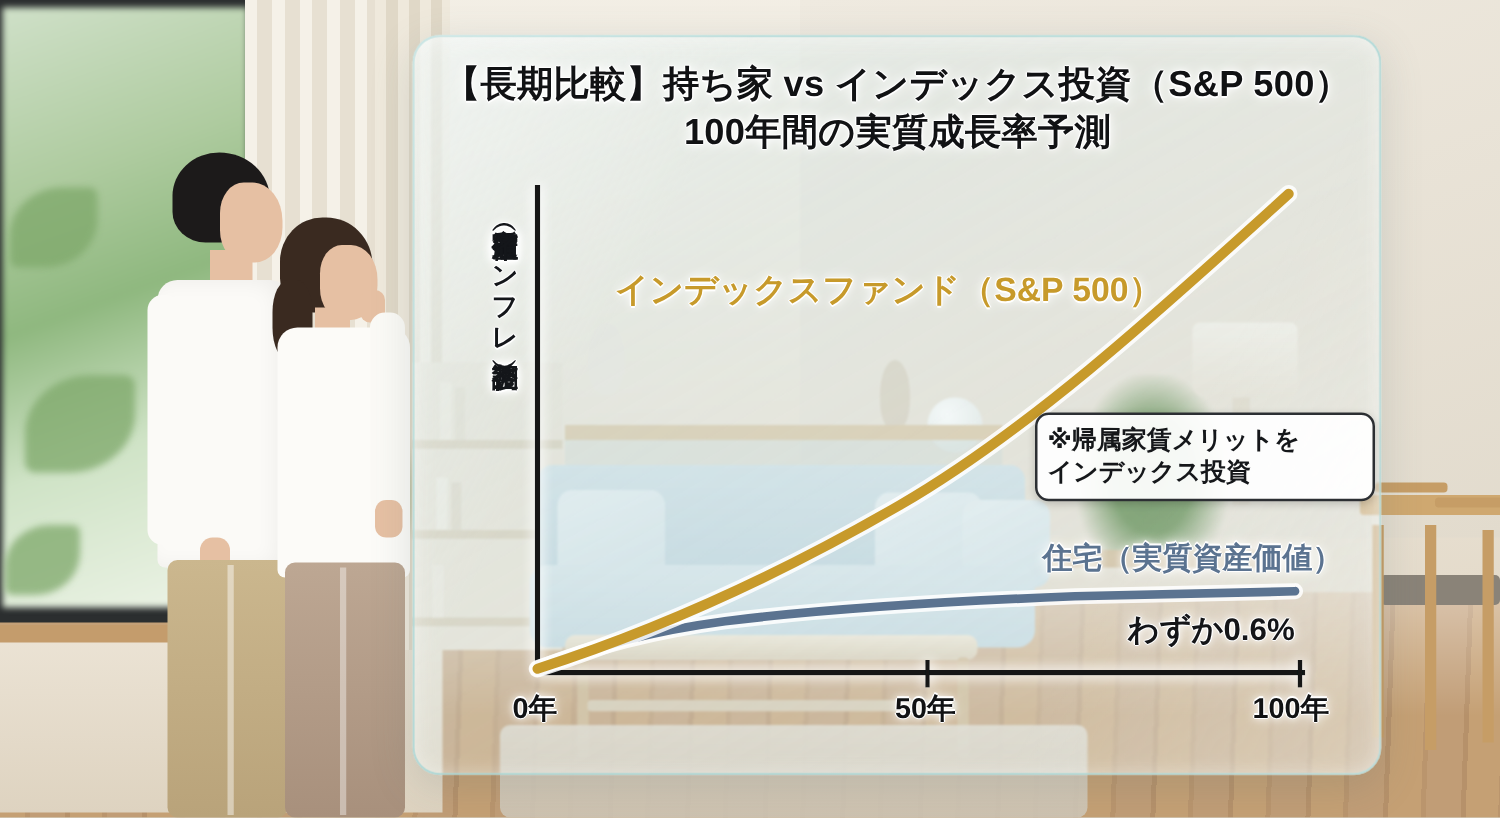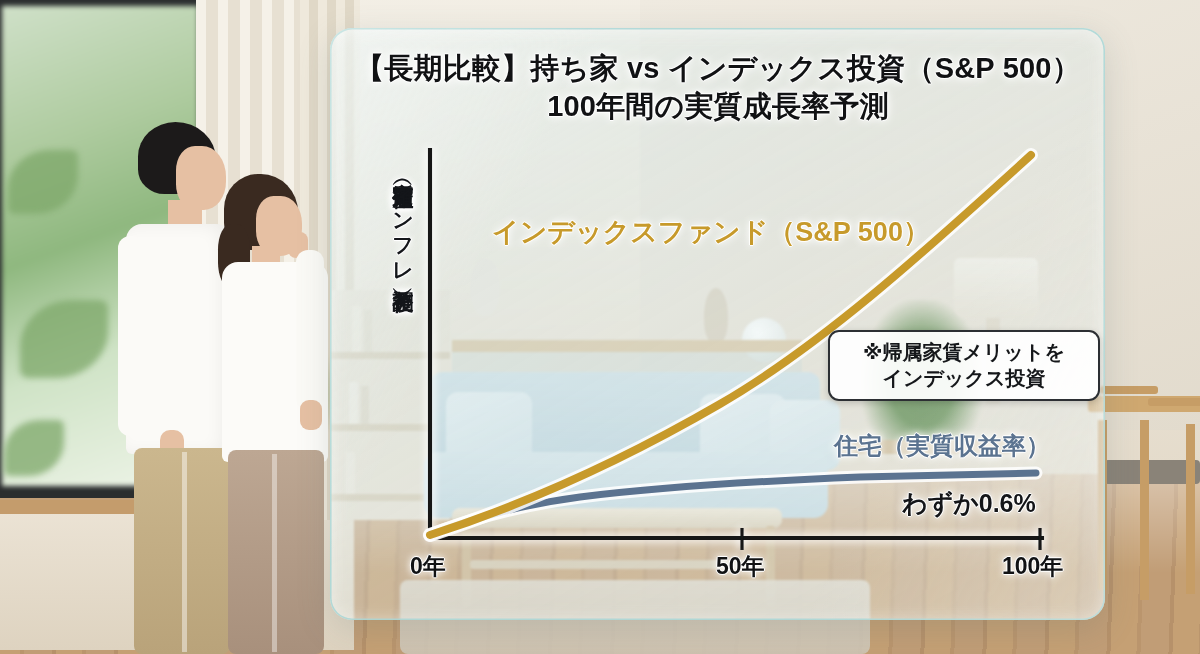--- a/index.html
+++ b/index.html
@@ -128,21 +128,21 @@
   }
   .lbl-house-sub{
     position:absolute;left:902px;top:487px;
     font-size:25px;font-weight:700;color:#141518;white-space:nowrap;
     text-shadow:0 0 6px #fff,0 0 11px #fff,1px 0 0 #fff,-1px 0 0 #fff,0 1px 0 #fff,0 -1px 0 #fff;
   }
 
   .callout{
     position:absolute;left:828px;top:330px;width:252px;
     background:rgba(255,255,255,.93);border:2px solid #2c2f33;border-radius:11px;
-    padding:7px 8px 8px;text-align:center;
+    padding:7px 8px 8px;text-align:left;
     font-size:20px;font-weight:700;color:#15171a;line-height:1.30;
     box-shadow:0 2px 7px rgba(0,0,0,.18);
   }
   .callout .ln{display:block;white-space:nowrap;}
 
   .xtick-lbl{
     position:absolute;font-size:23px;font-weight:700;color:#111214;white-space:nowrap;
     text-shadow:0 0 6px #fff,0 0 11px #fff,1px 0 0 #fff,-1px 0 0 #fff,0 1px 0 #fff,0 -1px 0 #fff;
   }
 </style>
@@ -275,21 +275,21 @@
       </g>
 
       <g>
         <path d="M430 535 C 520 506, 620 462, 720 404 C 820 346, 920 256, 1031 155" fill="none" stroke="#ffffff" stroke-opacity=".85" stroke-width="14" stroke-linecap="round"></path>
         <path d="M430 535 C 520 506, 620 462, 720 404 C 820 346, 920 256, 1031 155" fill="none" stroke="#c79a2b" stroke-width="8" stroke-linecap="round"></path>
       </g>
     </svg>
 
     <div class="lbl-idx">インデックスファンド（S&amp;P 500）</div>
 
-    <div class="lbl-house">住宅（実質収益率）</div>
+    <div class="lbl-house">住宅（実質資産価値）</div>
     <div class="lbl-house-sub">わずか0.6%</div>
 
     <div class="callout">
       <span class="ln">※帰属家賃メリットを</span>
       <span class="ln">インデックス投資</span>
     </div>
 
     <div class="xtick-lbl" style="left:410px;top:551px;">0年</div>
     <div class="xtick-lbl" style="left:716px;top:551px;text-align:center;">50年</div>
     <div class="xtick-lbl" style="left:1002px;top:551px;">100年</div>

